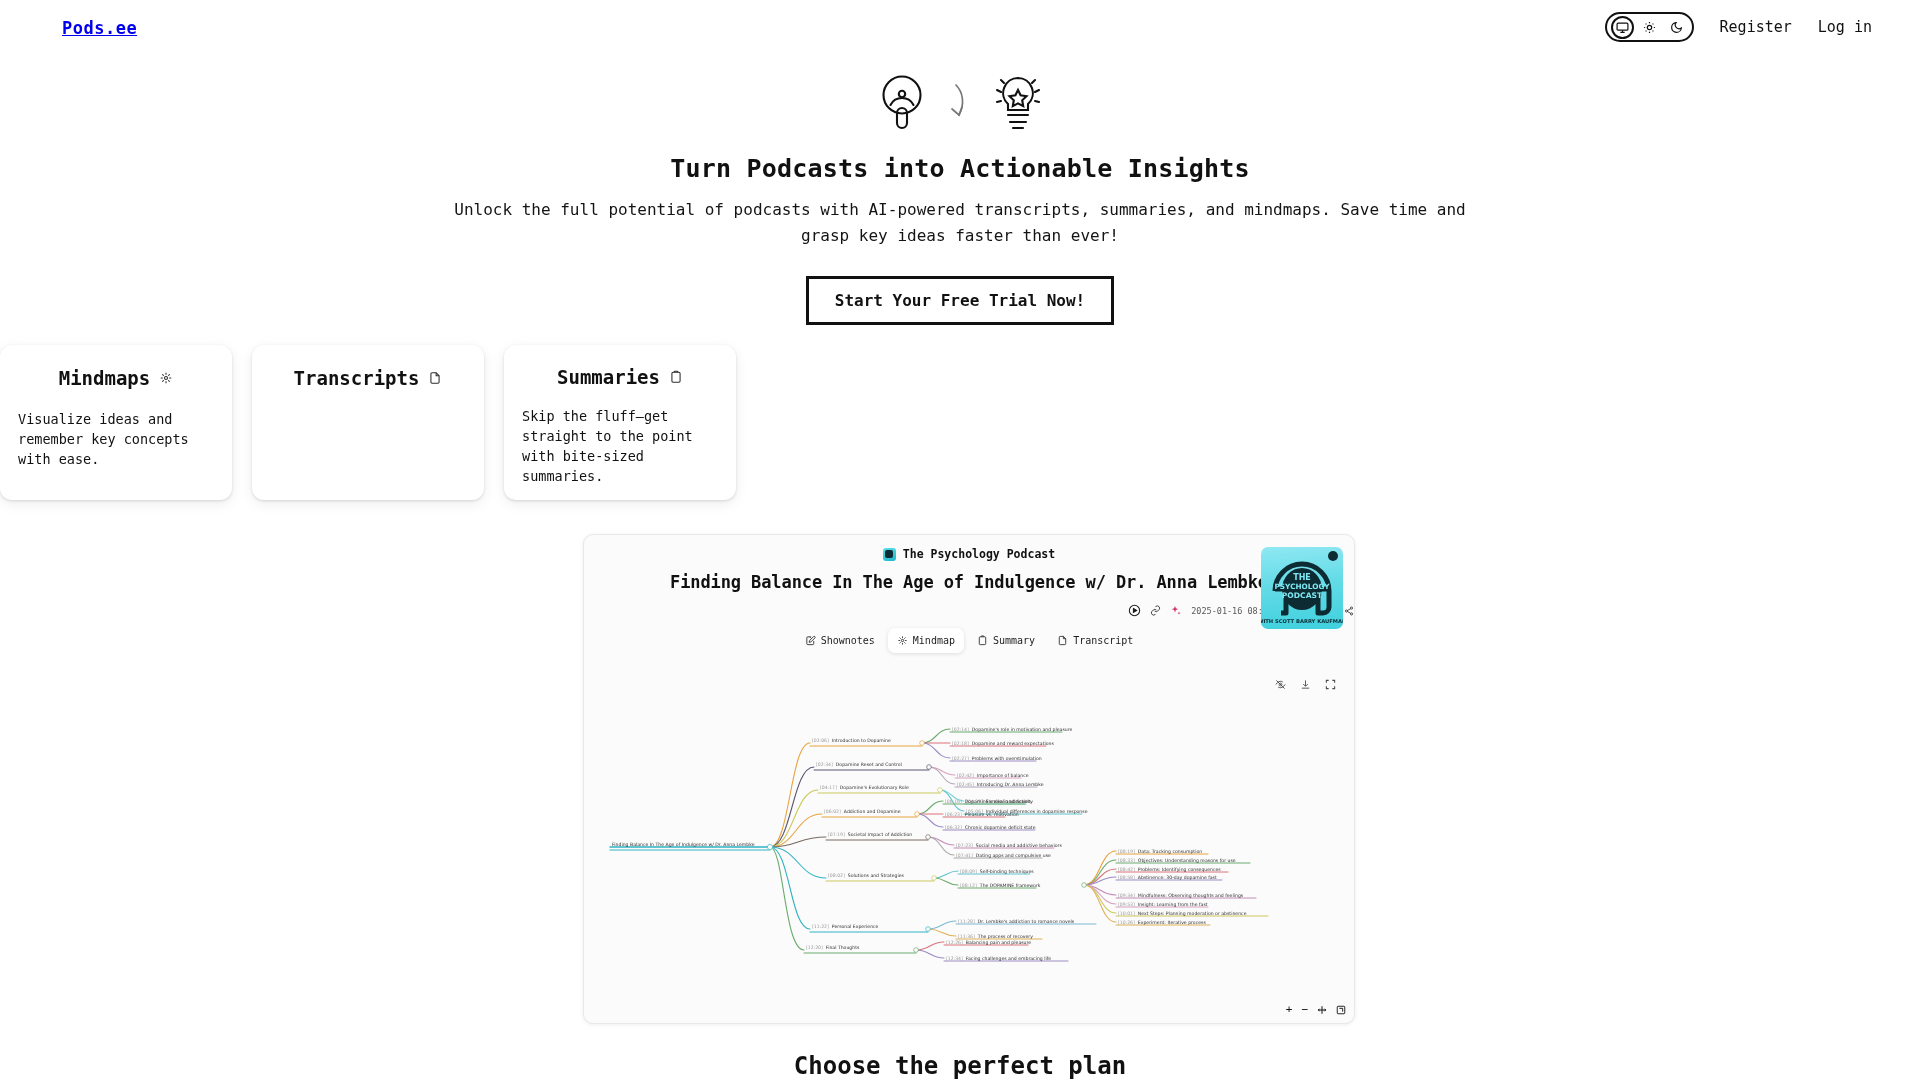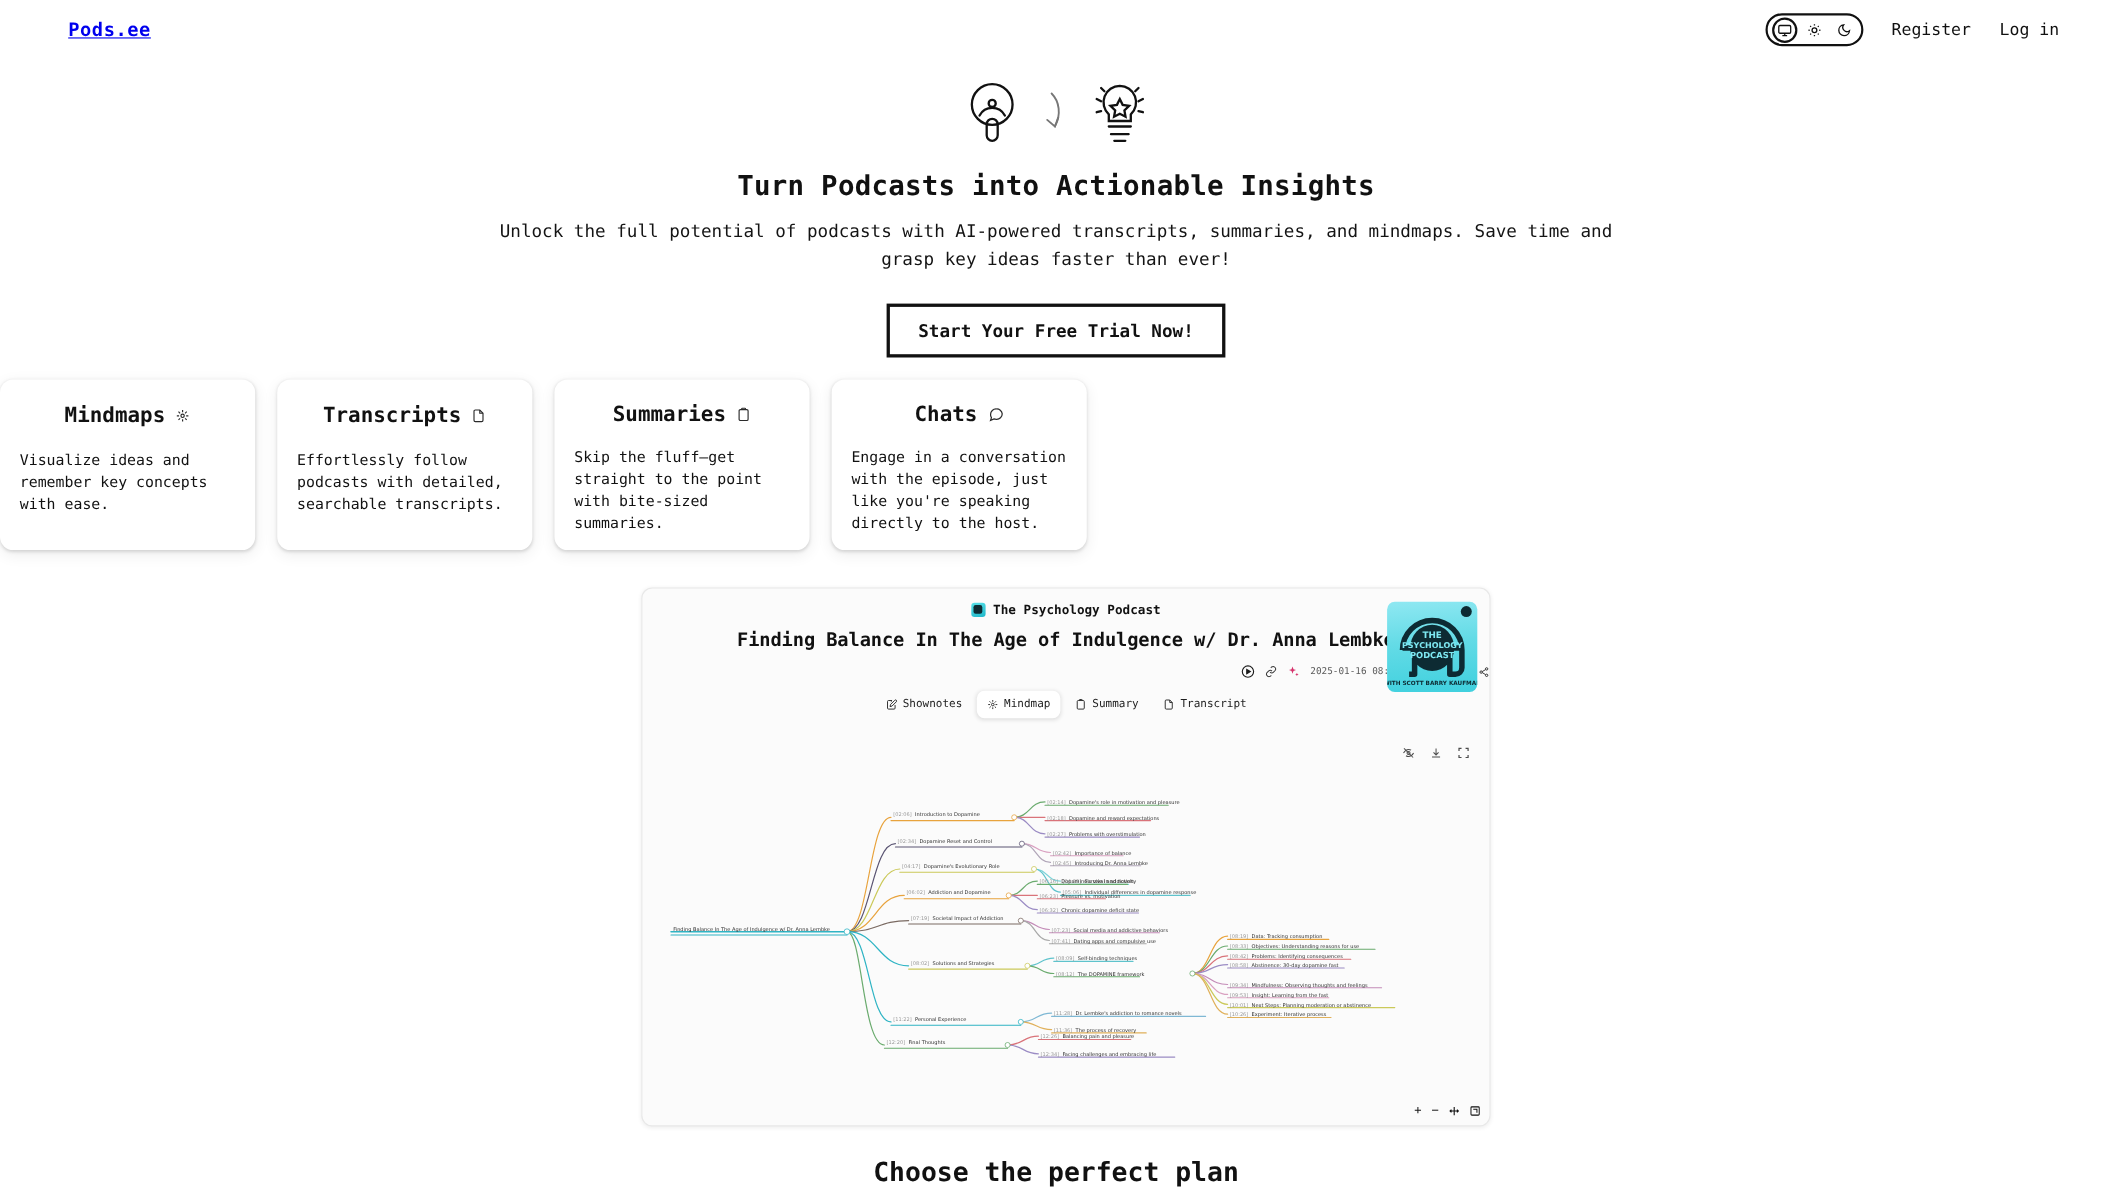--- a/index.html
+++ b/index.html
@@ -216,43 +216,33 @@
     </div>
 
     <div class="card">
       <div class="card-head">
         <span class="card-title">Transcripts</span>
         <svg width="14" height="14" viewBox="0 0 24 24" fill="none" stroke="#2b2b2b" stroke-width="1.8">
           <path d="M14 3H7a2 2 0 0 0-2 2v14a2 2 0 0 0 2 2h10a2 2 0 0 0 2-2V8z"></path>
             <path d="M14 3v5h5"></path>
         </svg>
       </div>
-      <div class="card-body">Effortlessly follow podcasts with detailed, searchable transcripts.</div>
     </div>
 
     <div class="card">
       <div class="card-head">
         <span class="card-title">Summaries</span>
         <svg width="14" height="14" viewBox="0 0 24 24" fill="none" stroke="#2b2b2b" stroke-width="1.8">
           <rect x="5" y="4" width="14" height="17" rx="2"></rect>
           <path d="M9 4V3a1 1 0 0 1 1-1h4a1 1 0 0 1 1 1v1"></path>
         </svg>
       </div>
       <div class="card-body">Skip the fluff—get straight to the point with bite-sized summaries.</div>
     </div>
 
-    <div class="card">
-      <div class="card-head">
-        <span class="card-title">Chats</span>
-        <svg width="15" height="15" viewBox="0 0 24 24" fill="none" stroke="#2b2b2b" stroke-width="1.8">
-          <path d="M21 11.5a8 8 0 0 1-8.5 8 9 9 0 0 1-3.5-.6L4 21l1.3-4a8 8 0 0 1-1.3-4.5 8 8 0 0 1 8.5-8 8 8 0 0 1 8.5 7z"></path>
-        </svg>
-      </div>
-      <div class="card-body">Engage in a conversation with the episode, just like you're speaking directly to the host.</div>
-    </div>
   </div>
 
   <div class="panel">
 
     <div class="show-row">
       <span class="show-badge"></span>
       <span class="show-name">The Psychology Podcast</span>
     </div>
 
     <div class="ep-title">Finding Balance In The Age of Indulgence w/ Dr. Anna Lembke</div>

